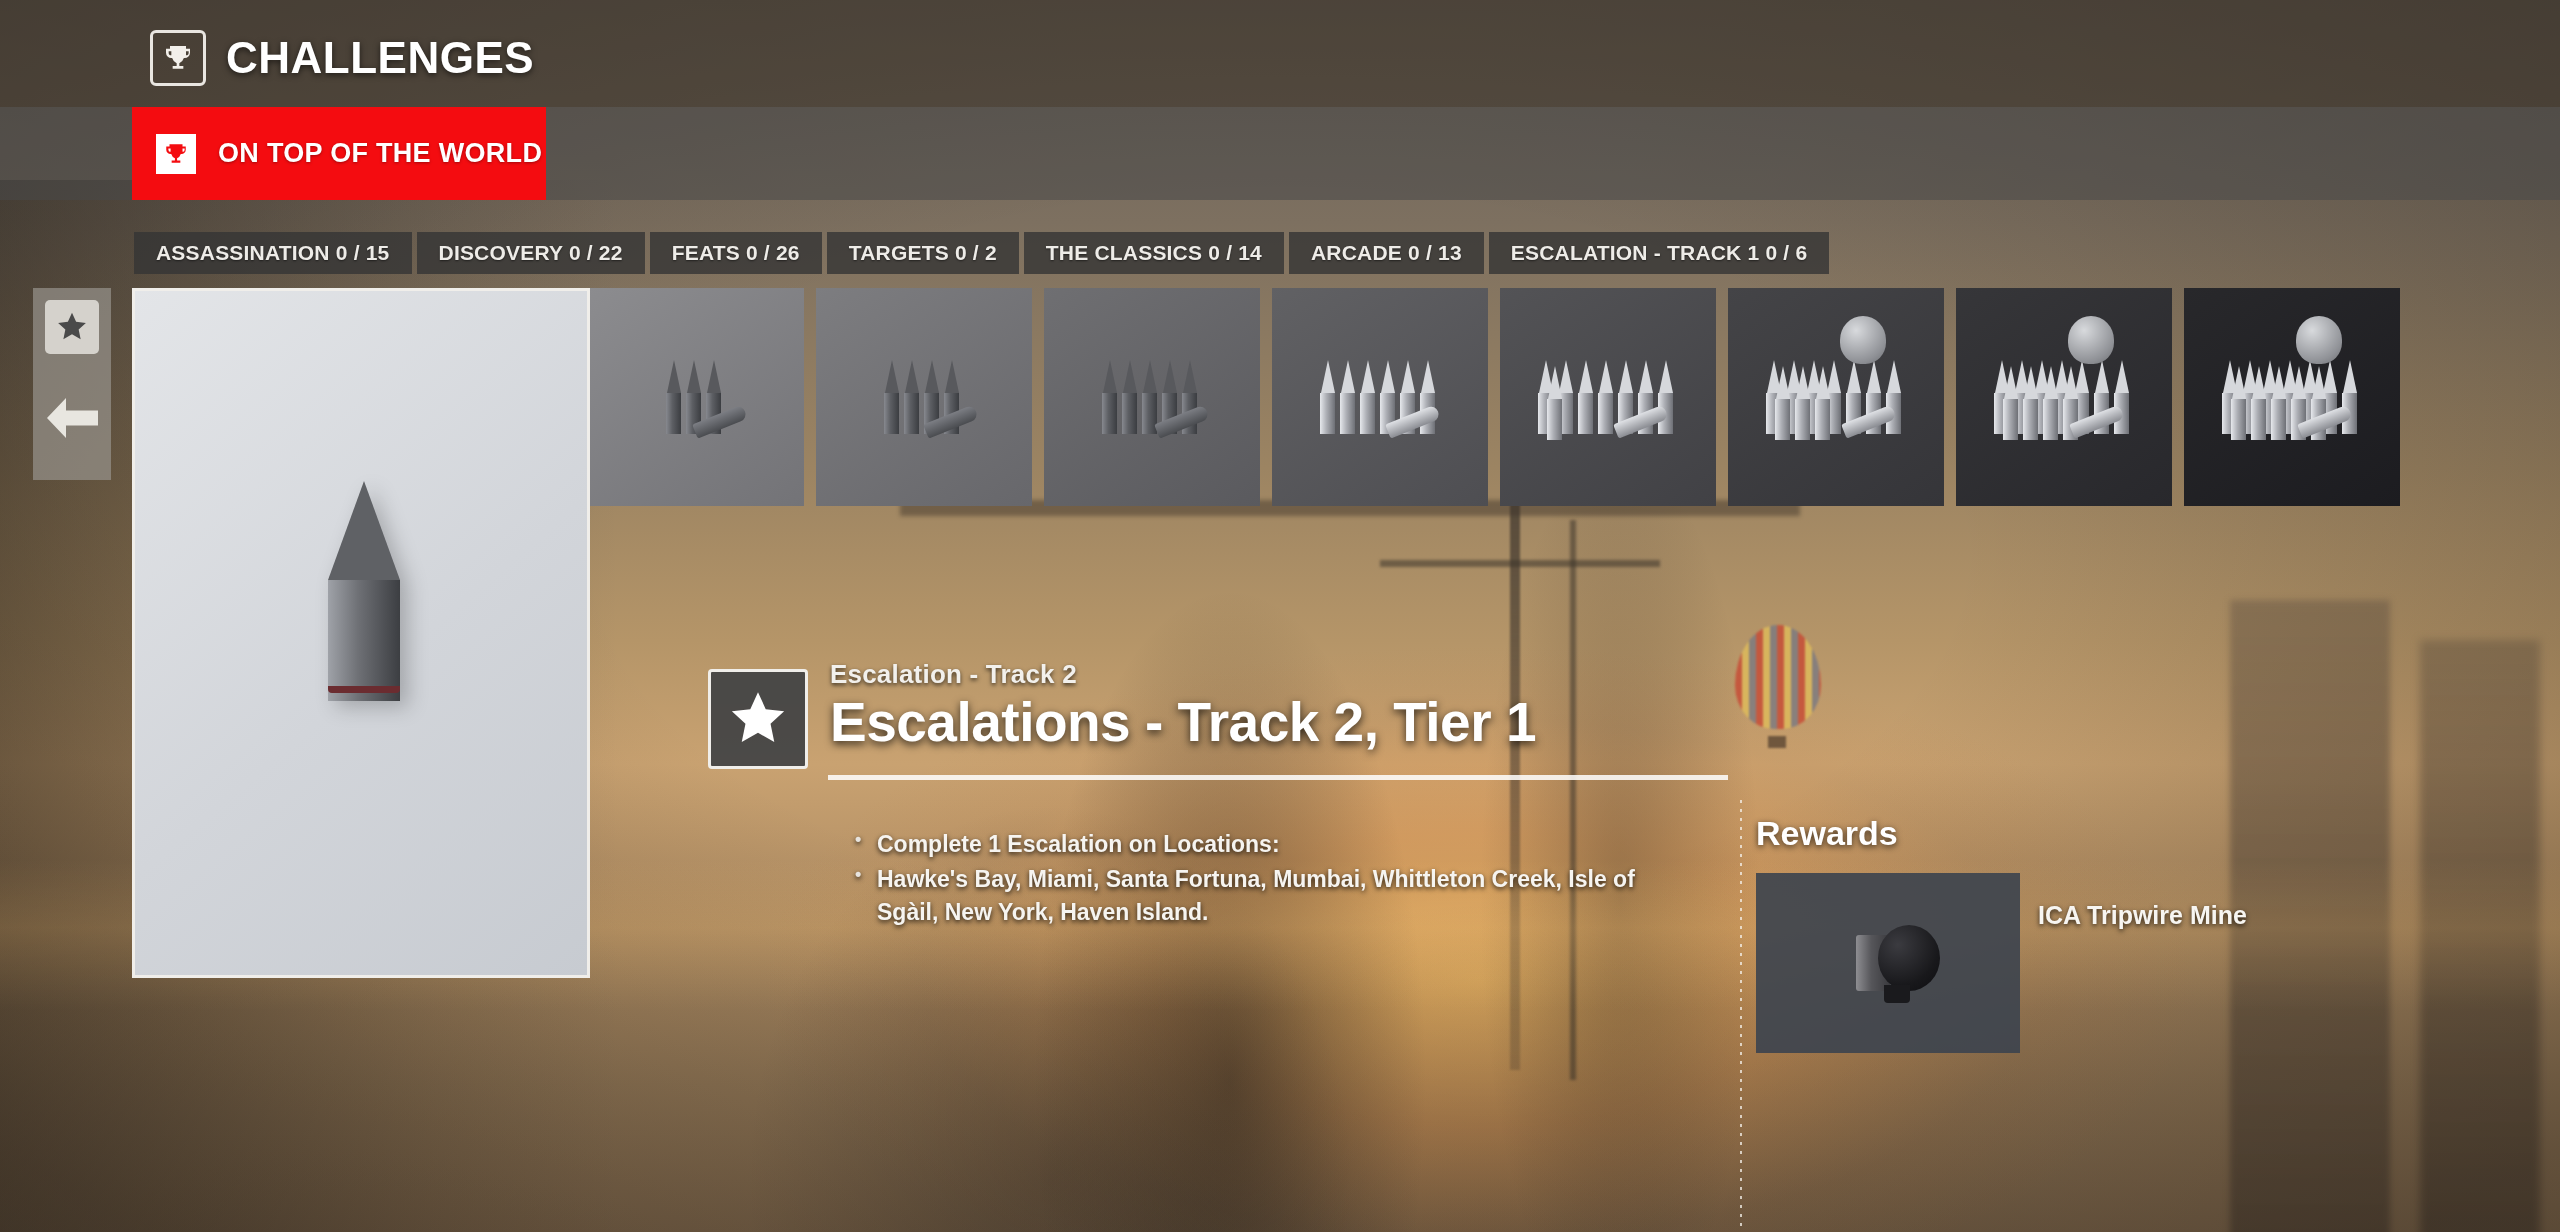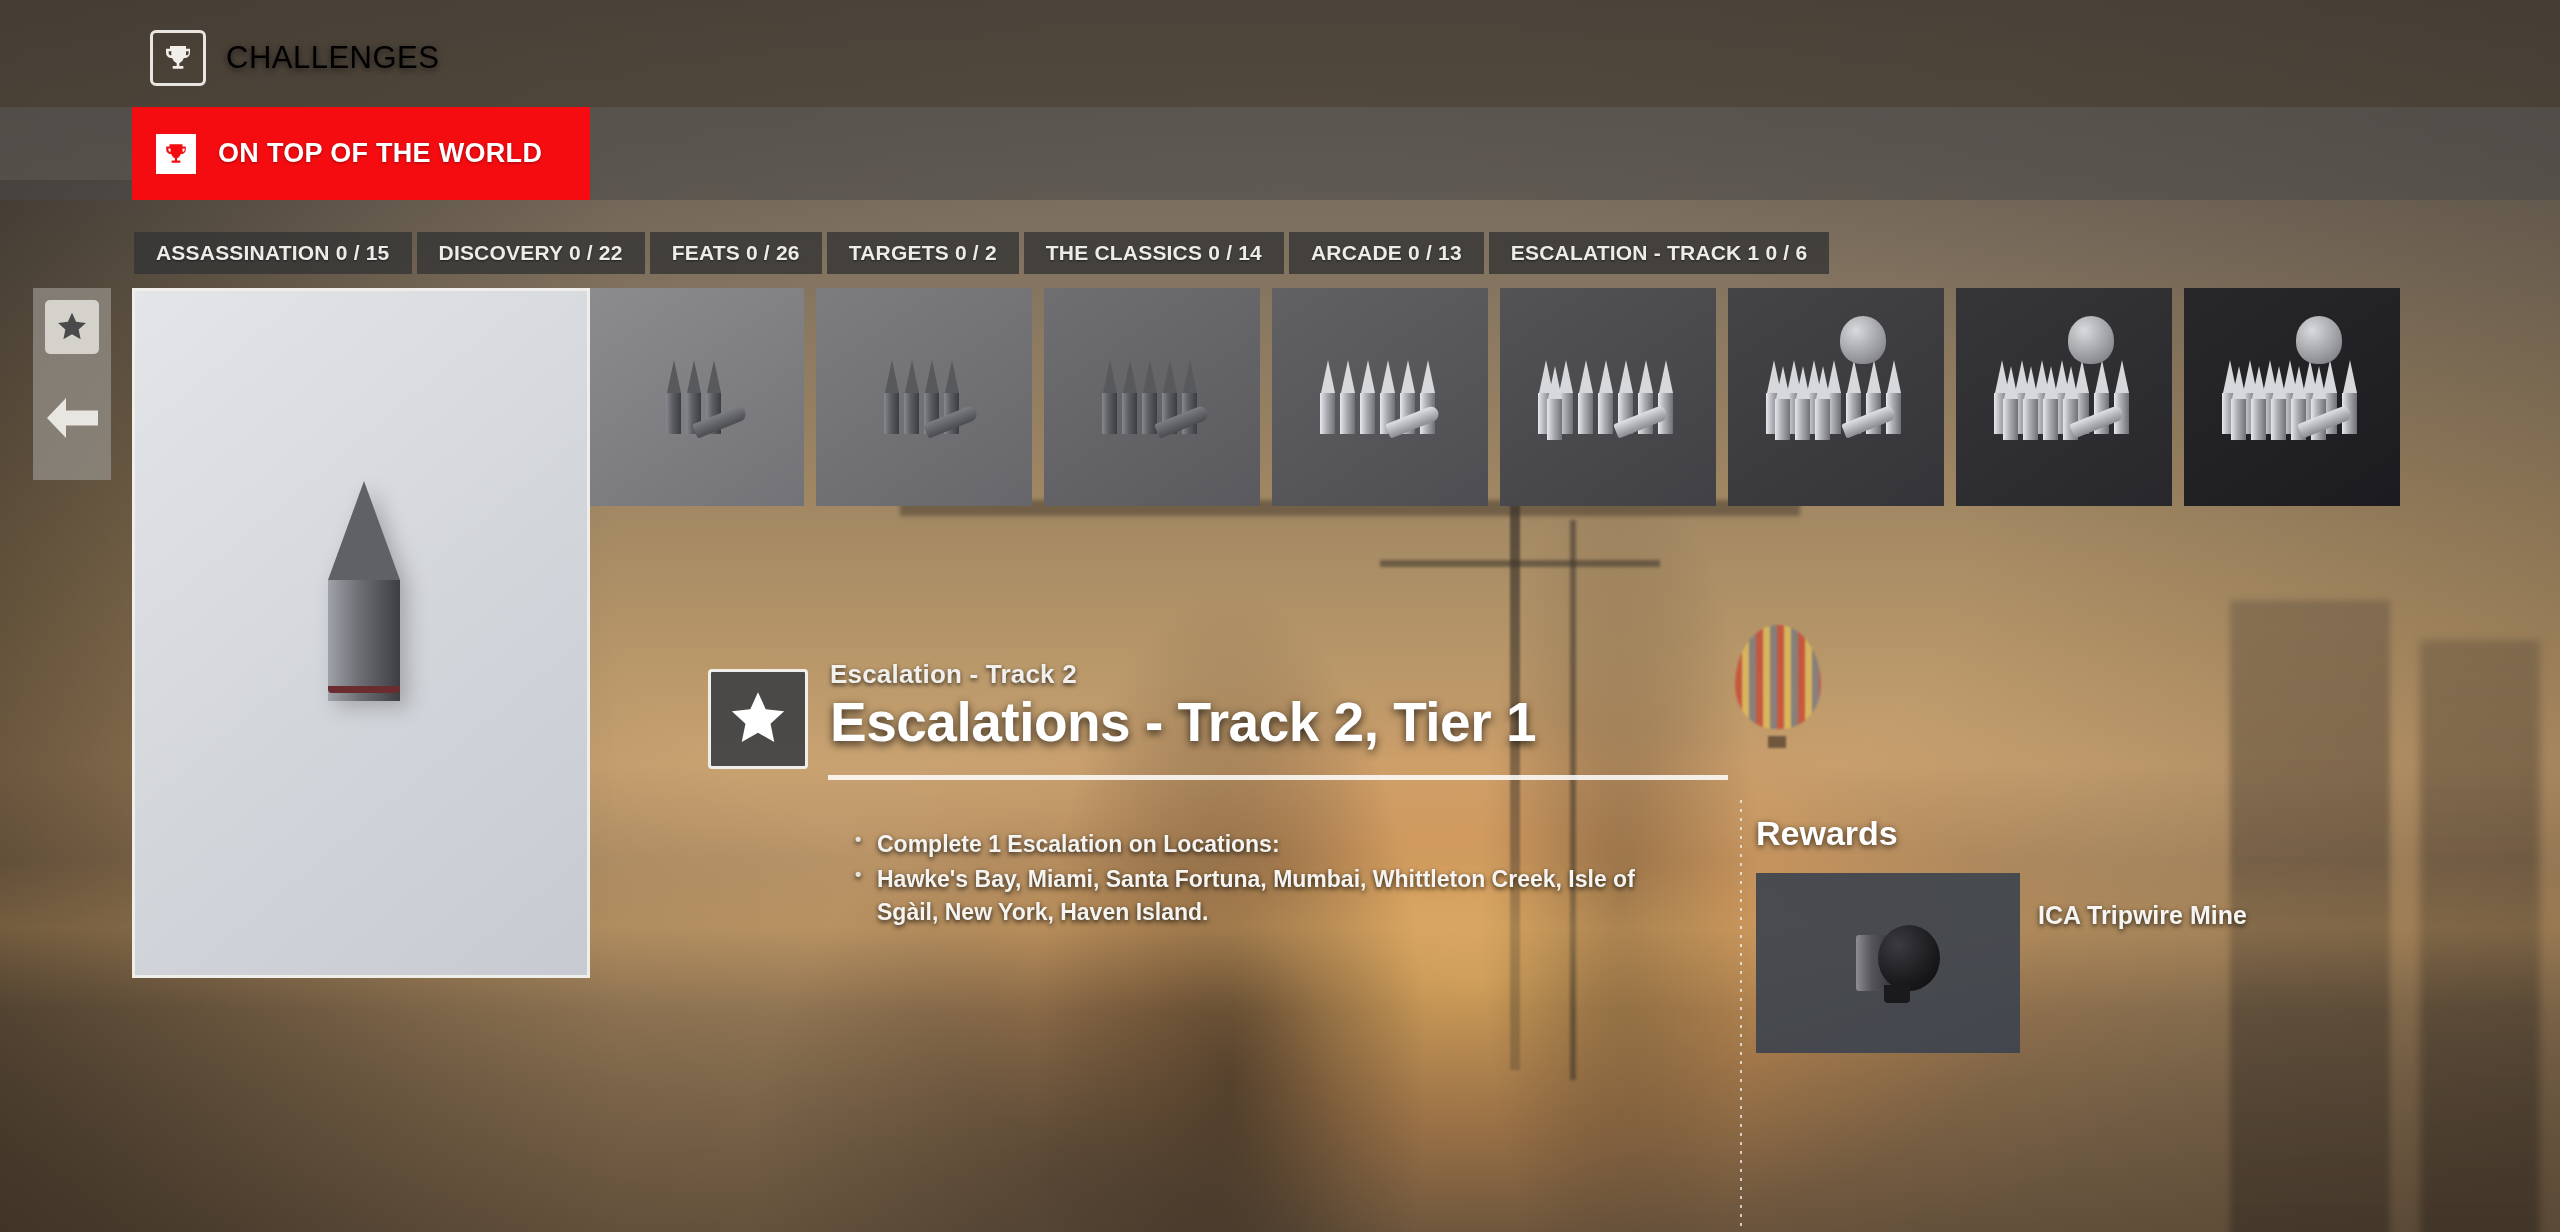--- a/index.html
+++ b/index.html
@@ -125,35 +125,35 @@
     position: absolute; left: 150px; top: 30px;
     display: flex; align-items: center; gap: 20px;
   }
   .trophy-box {
     width: 56px; height: 56px;
     border: 3px solid #e9e6e1; border-radius: 6px;
     display: flex; align-items: center; justify-content: center;
   }
   .trophy-box svg { width: 32px; height: 32px; }
   .header-title {
-    color: #000000;
-    font-size: 31px;
-    font-weight: normal;
+    color: #ffffff;
+    font-size: 44px;
+    font-weight: bold;
     letter-spacing: 0.5px;
     text-shadow: 0 2px 6px rgba(0,0,0,.6);
   }
 
   
   .subheader-band {
     position: absolute; left: 0; top: 107px; width: 100%; height: 93px;
     background: rgba(72,72,72,0.55);
   }
   .challenge-banner {
     position: absolute; left: 132px; top: 107px;
-    width: 458px; height: 93px;
+    width: 414px; height: 93px;
     background: #f40c10;
     display: flex; align-items: center; gap: 22px;
     padding-left: 24px;
   }
   .banner-icon {
     width: 40px; height: 40px;
     background: #ffffff;
     display: flex; align-items: center; justify-content: center;
   }
   .banner-icon svg { width: 26px; height: 26px; }

